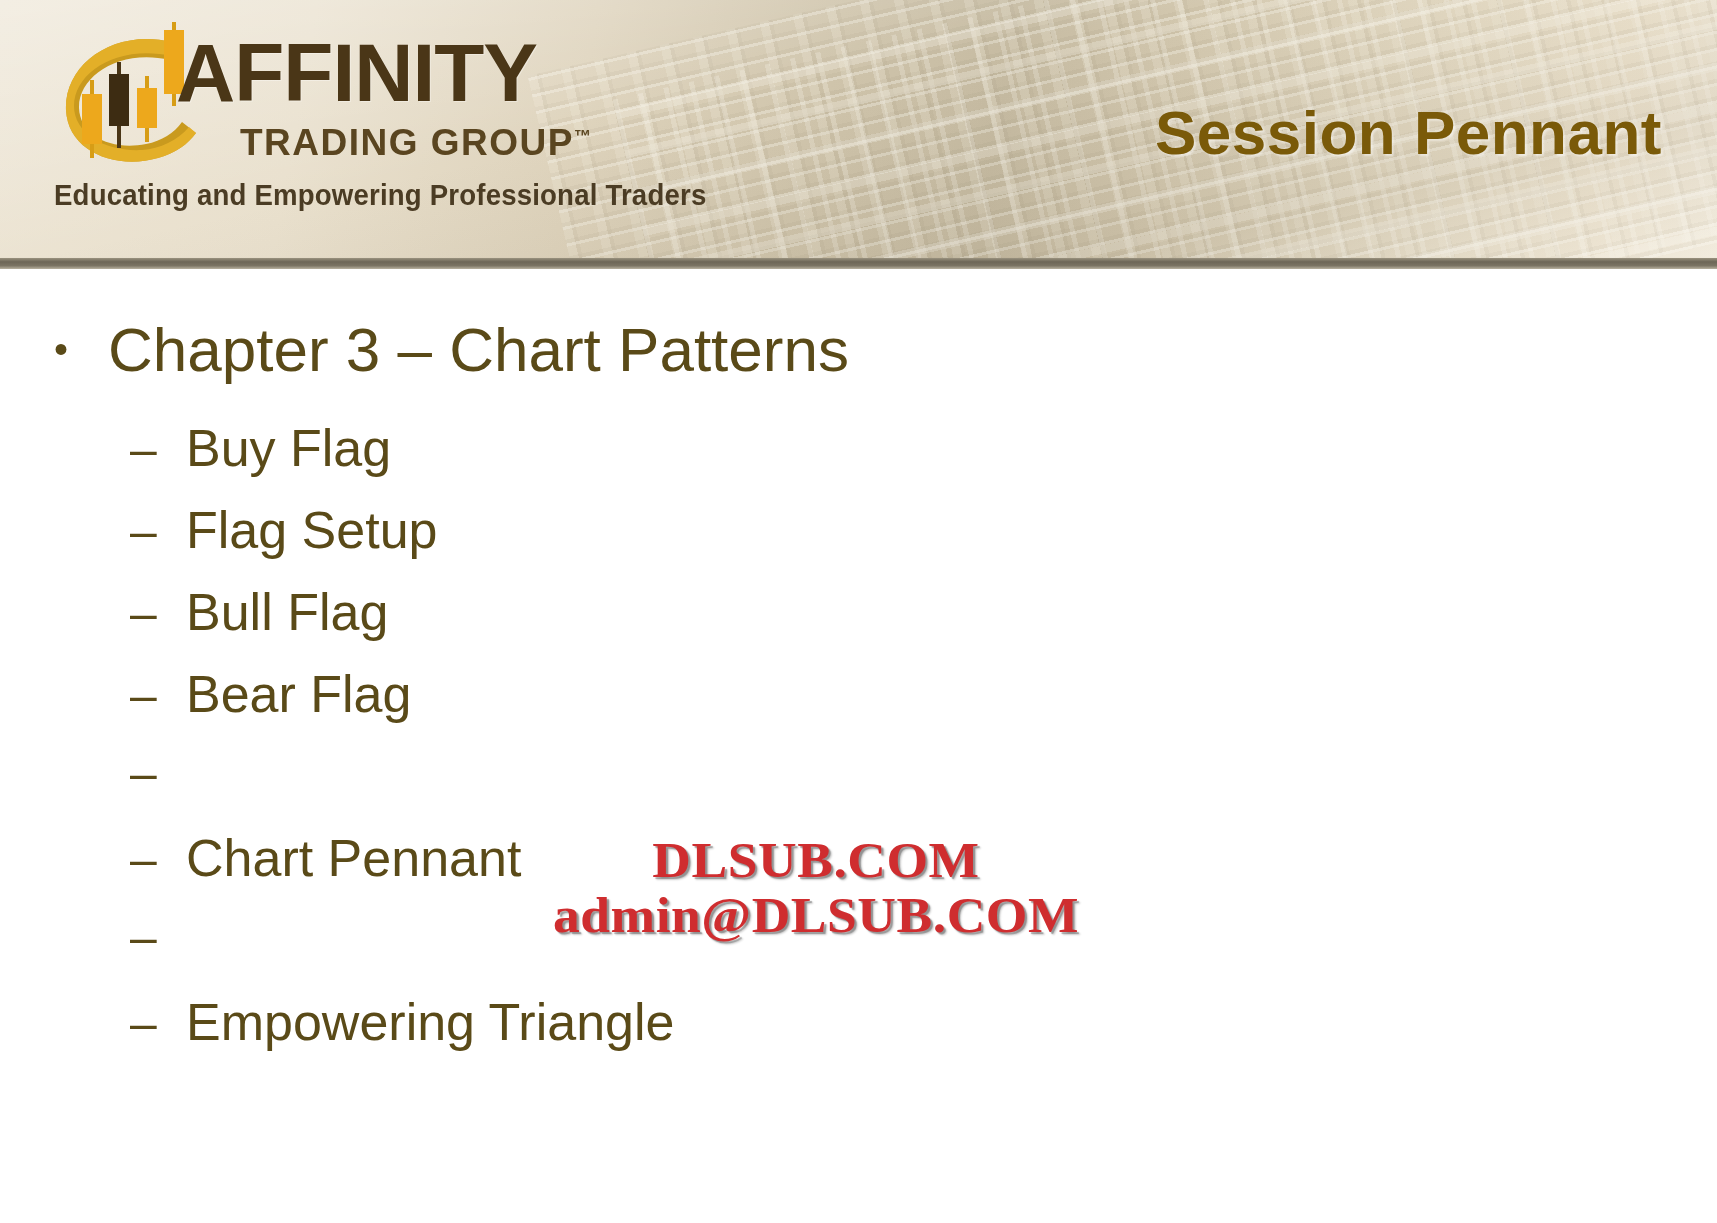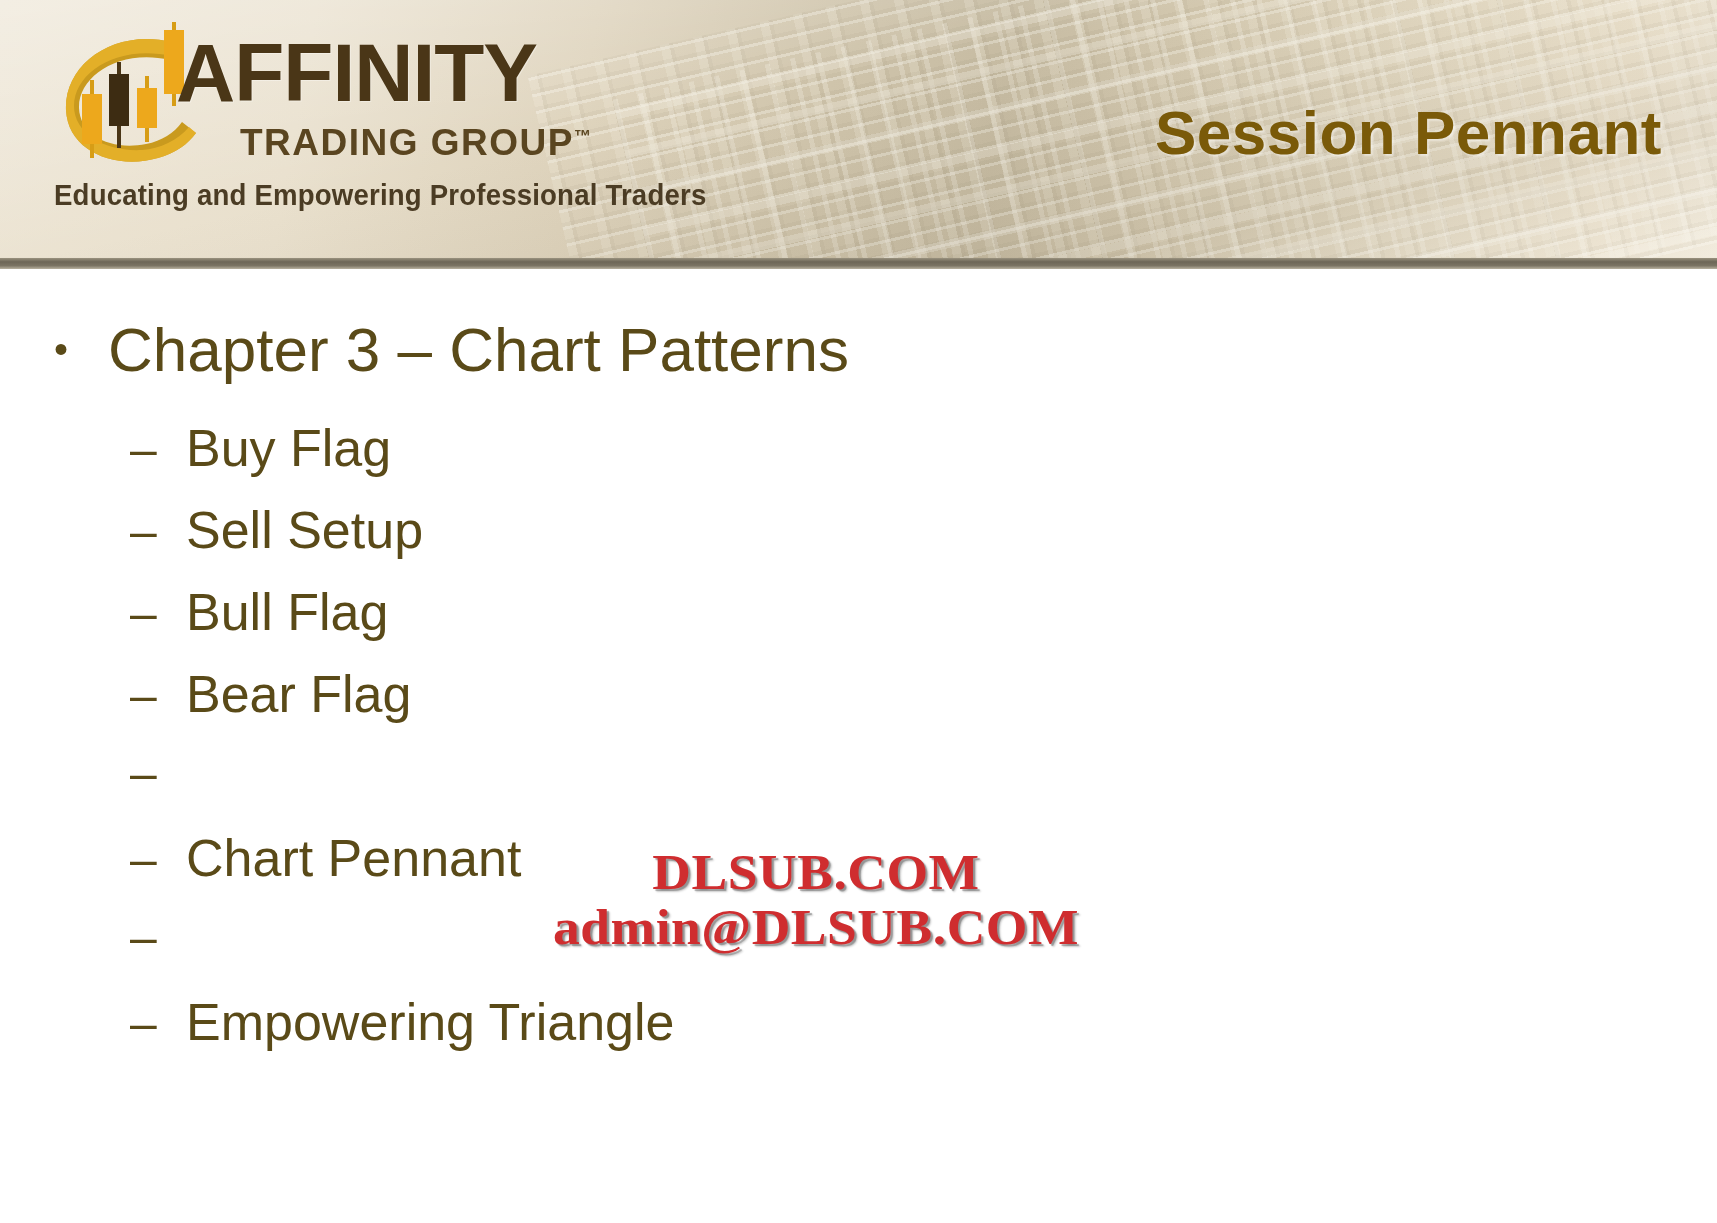--- a/index.html
+++ b/index.html
@@ -209,21 +209,21 @@
     width: 56px;
     flex: 0 0 56px;
     font-size: 48px;
     color: #5a4a18;
   }
 
   
   .watermark {
     position: absolute;
     left: 496px;
-    top: 578px;
+    top: 566px;
     width: 640px;
     text-align: center;
     pointer-events: none;
     user-select: none;
   }
   .wm-line {
     font-family: "Liberation Serif", serif;
     font-weight: 700;
     color: #cf2d2f;
     line-height: 1.02;
@@ -298,21 +298,21 @@
     </li>
   </ul>
 
   <ul class="lvl2">
     <li class="lvl2-item">
       <span class="b2-marker">–</span>
       <span class="b2-text">Buy Flag</span>
     </li>
     <li class="lvl2-item">
       <span class="b2-marker">–</span>
-      <span class="b2-text">Sell Setup</span>
+      <span class="b2-text">Flag Setup</span>
     </li>
     <li class="lvl2-item">
       <span class="b2-marker">–</span>
       <span class="b2-text">Bull Flag</span>
     </li>
     <li class="lvl2-item">
       <span class="b2-marker">–</span>
       <span class="b2-text">Bear Flag</span>
     </li>
     <li class="lvl2-item">

